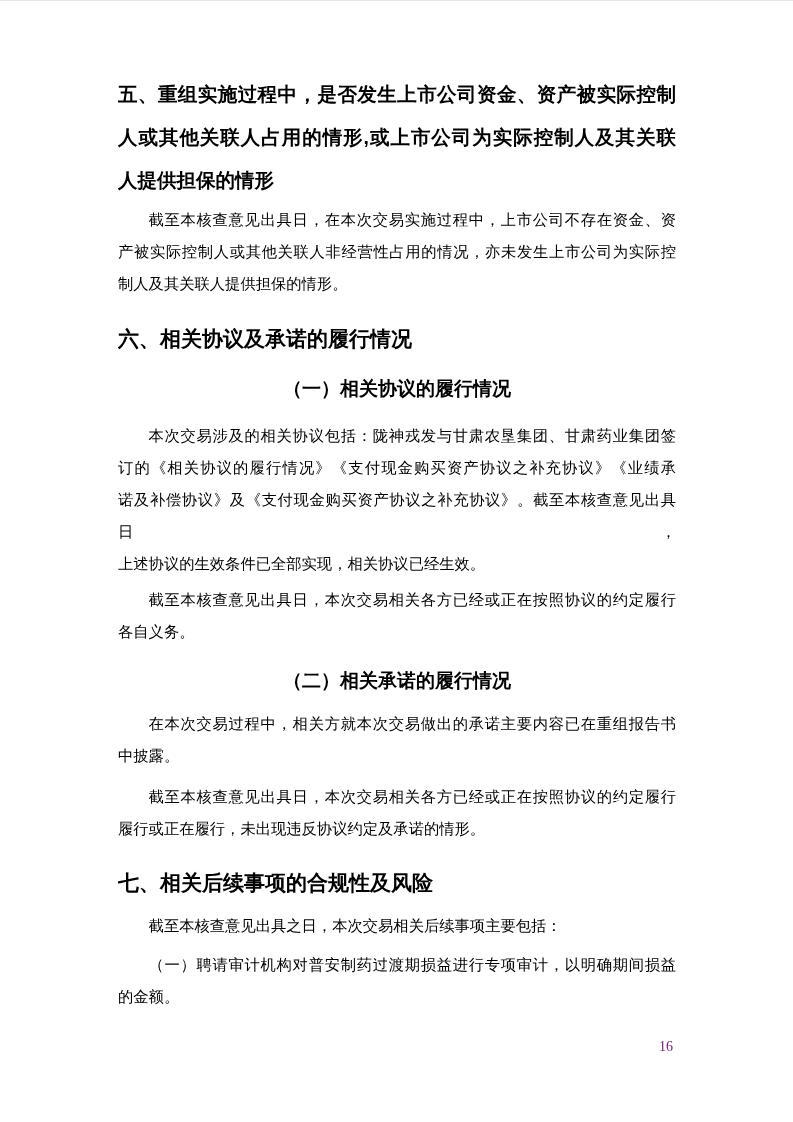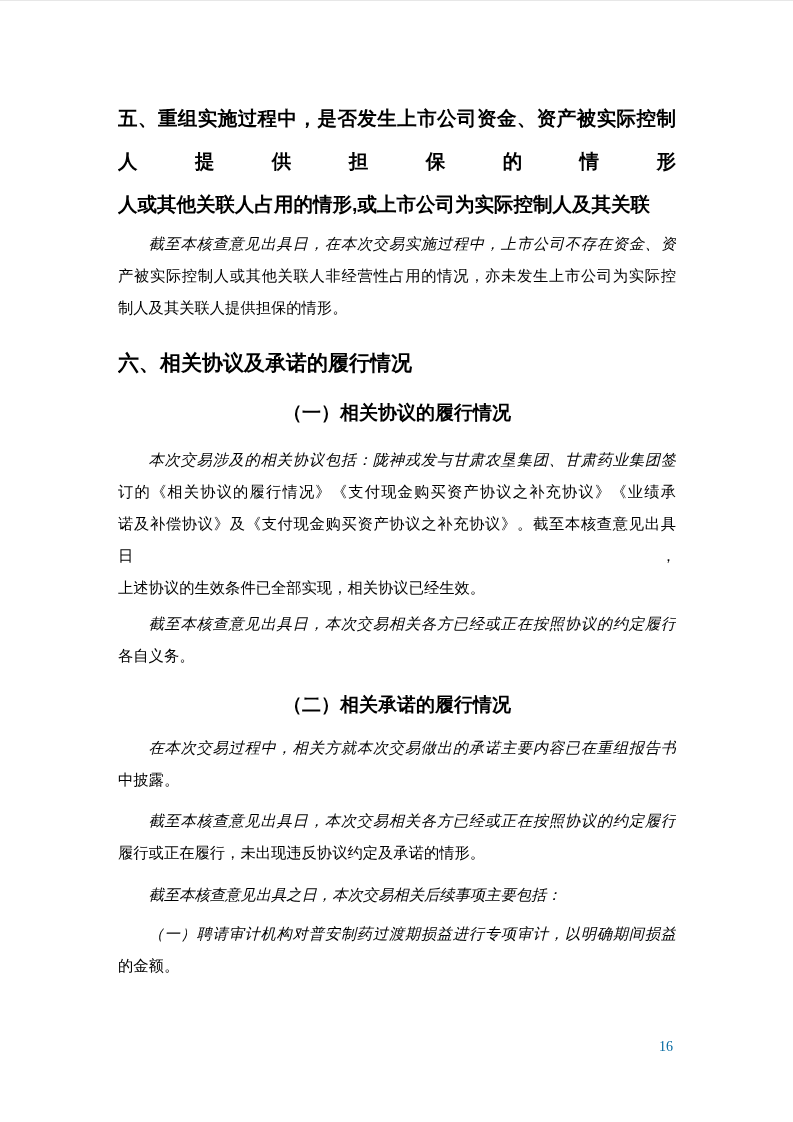--- a/index.html
+++ b/index.html
@@ -4,21 +4,21 @@
 <style>
   * { margin: 0; padding: 0; box-sizing: border-box; }
   html, body { background: #ffffff; }
   .page {
     position: relative;
     width: 793px;
     height: 1122px;
     background: #ffffff;
     color: #000000;
     border-top: 1px solid #e7e7e7;
-    padding: 96px 117px 0 118px;
+    padding: 72px 117px 0 118px;
     font-family: "Liberation Serif", serif;
     overflow: hidden;
   }
   .block { width: 100%; }
   .tl { overflow: hidden; }
 
   
   .h-major {
     font-family: "Liberation Sans", sans-serif;
     font-weight: 700;
@@ -38,21 +38,21 @@
   }
   .h-sub .tl { line-height: 34px; text-align: center; }
 
   
   .para { font-size: 15.3px; }
   .para .tl {
     line-height: 32px;
     text-align: justify;
     text-align-last: justify;
   }
-  .para .tl:first-child { text-indent: 2em; font-style: italic; }
+  .para .tl:first-child { text-indent: 2em; }
   .para .tl:last-child { text-align-last: left; }
 
   
   #h5 { margin-top: 0; }
   #p1 { margin-top: 2px; }
   #h6 { margin-top: 22px; }
   #s1 { margin-top: 16px; }
   #p2 { margin-top: 14px; }
   #p3 { margin-top: 4px; }
   #s2 { margin-top: 16px; }
@@ -61,32 +61,32 @@
   #h7 { margin-top: 21px; }
   #p6 { margin-top: 10px; }
   #p7 { margin-top: 7px; }
 
   .page-num {
     position: absolute;
     top: 1038px;
     right: 120px;
     font-size: 14px;
     font-family: "Liberation Serif", serif;
-    color: #0369a1;
+    color: #701a75;
   }
 </style>
 </head>
 <body>
 
 <div class="page">
 
   <div id="h5" class="block h-major h5">
       <div class="tl">五、重组实施过程中，是否发生上市公司资金、资产被实际控制</div>
+      <div class="tl">人或其他关联人占用的情形,或上市公司为实际控制人及其关联</div>
       <div class="tl">人提供担保的情形</div>
-      <div class="tl">人或其他关联人占用的情形,或上市公司为实际控制人及其关联</div>
     </div>
 
   <div id="p1" class="block para">
       <div class="tl">截至本核查意见出具日，在本次交易实施过程中，上市公司不存在资金、资</div>
       <div class="tl">产被实际控制人或其他关联人非经营性占用的情况，亦未发生上市公司为实际控</div>
       <div class="tl">制人及其关联人提供担保的情形。</div>
     </div>
 
   <div id="h6" class="block h-major h-single">
       <div class="tl">六、相关协议及承诺的履行情况</div>
@@ -115,20 +115,23 @@
   <div id="p4" class="block para">
       <div class="tl">在本次交易过程中，相关方就本次交易做出的承诺主要内容已在重组报告书</div>
       <div class="tl">中披露。</div>
     </div>
 
   <div id="p5" class="block para">
       <div class="tl">截至本核查意见出具日，本次交易相关各方已经或正在按照协议的约定履行</div>
       <div class="tl">履行或正在履行，未出现违反协议约定及承诺的情形。</div>
     </div>
 
+  <div id="h7" class="block h-major h-single">
+      <div class="tl">七、相关后续事项的合规性及风险</div>
+    </div>
 
   <div id="p6" class="block para">
       <div class="tl">截至本核查意见出具之日，本次交易相关后续事项主要包括：</div>
     </div>
 
   <div id="p7" class="block para">
       <div class="tl">（一）聘请审计机构对普安制药过渡期损益进行专项审计，以明确期间损益</div>
       <div class="tl">的金额。</div>
     </div>
 

